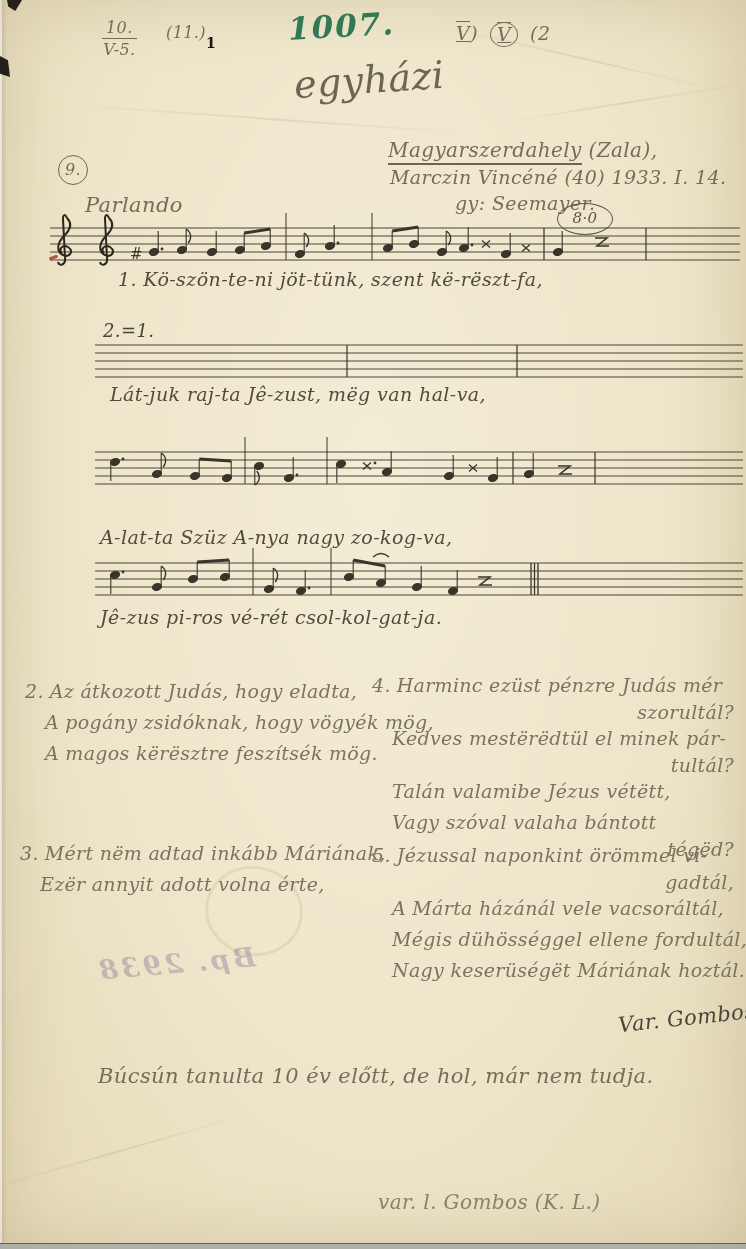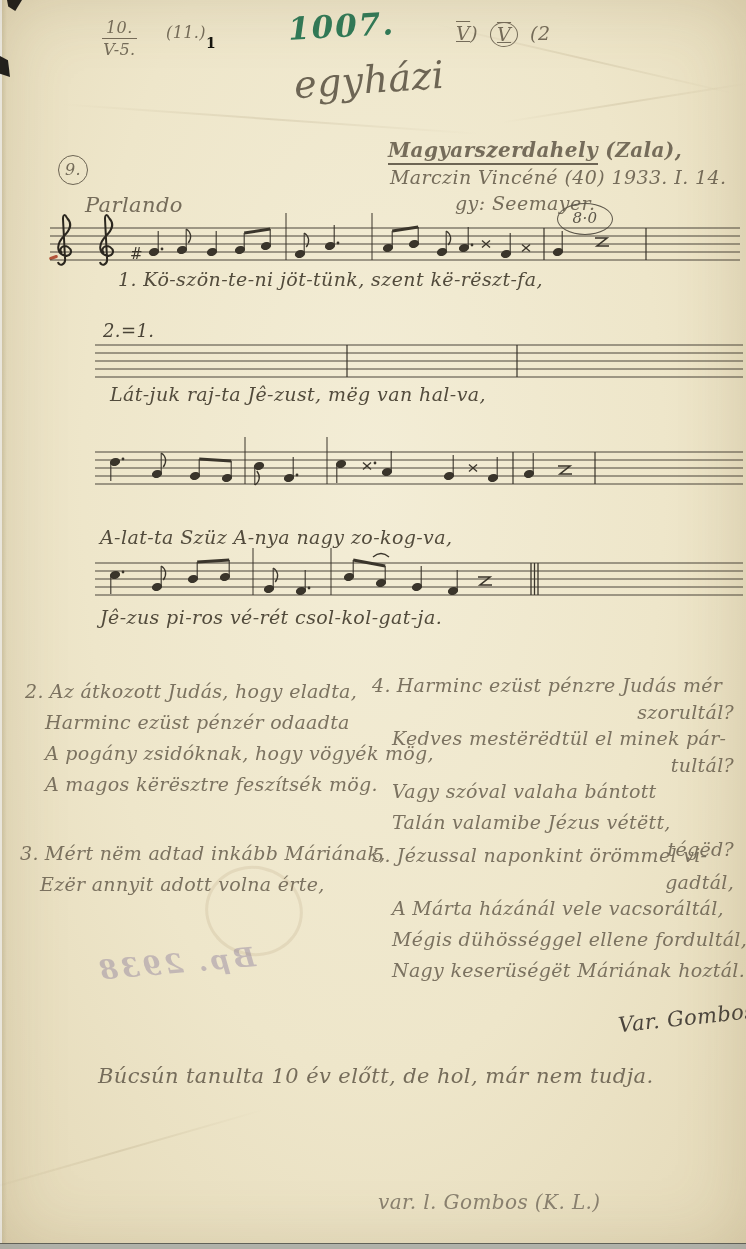--- a/index.html
+++ b/index.html
@@ -29,21 +29,21 @@
   .frac .den{display:block;padding-top:1px;}
   .paren{left:166px;top:23px;font-size:16px;}
   .paren-sub{left:206px;top:35px;font-size:14px;font-weight:bold;color:#15150f;font-style:normal;}
   .green-no{left:288px;top:8px;font-size:31px;font-weight:bold;color:#2f7a58;transform:rotate(-3deg);letter-spacing:2px;}
   .marks{left:456px;top:22px;font-size:19px;display:flex;gap:12px;align-items:flex-start;}
   .ou{text-decoration:overline underline;text-decoration-thickness:1.2px;}
   .circle-v{border:1.5px solid #756c5a;border-radius:50%;padding:0 6px 1px 6px;}
   .genre{left:294px;top:58px;font-size:38px;transform:rotate(-4deg);color:#6d6554;}
 
   
-  .place{left:388px;top:138px;font-size:20px;font-weight:bold;}
+  .place{left:388px;top:138px;font-size:20px;}
   .place .u{border-bottom:2px solid #6d6554;padding-bottom:1px;}
   .informant{left:390px;top:166px;font-size:19px;}
   .collector{left:455px;top:192px;font-size:19px;}
   .circle9{left:58px;top:155px;width:28px;height:28px;border:1.6px solid #6d6554;border-radius:50%;
            font-size:16px;text-align:center;line-height:27px;}
   .tempo{left:85px;top:193px;font-size:21px;}
   .pitch{left:557px;top:203px;width:54px;height:30px;border:1.6px solid #5c564a;border-radius:50%;
          font-size:15px;text-align:center;line-height:28px;color:#5c564a;}
 
   .staff{position:absolute;}
@@ -260,31 +260,30 @@
       <line x1="443" y1="16" x2="443" y2="48" stroke="#3a352b" stroke-width="1.3"></line>
     </svg>
 
   <div class="hand lyric lyr1">1. Kö-szön-te-ni jöt-tünk, szent kë-rëszt-fa,</div>
   <div class="hand lyric lyr2">Lát-juk raj-ta Jê-zust, mëg van hal-va,</div>
   <div class="hand lyric lyr3">A-lat-ta Szüz A-nya nagy zo-kog-va,</div>
   <div class="hand lyric lyr4">Jê-zus pi-ros vé-rét csol-kol-gat-ja.</div>
 
   <div class="verse v2">
       <div class="vline"><span class="vnum">2.</span>Az átkozott Judás, hogy eladta,</div>
-      <div class="vline ind">Harminc ezüst pénzér odaadta</div>
       <div class="vline ind">A pogány zsidóknak, hogy vögyék mög,</div>
       <div class="vline ind">A magos kërësztre feszítsék mög.</div>
     </div>
   <div class="verse v4">
       <div class="vline"><span class="vnum">4.</span>Harminc ezüst pénzre Judás mér</div>
       <div class="vline right">szorultál?</div>
       <div class="vline ind">Kedves mestërëdtül el minek pár-</div>
       <div class="vline right">tultál?</div>
+      <div class="vline ind">Talán valamibe Jézus vétëtt,</div>
       <div class="vline ind">Vagy szóval valaha bántott</div>
-      <div class="vline ind">Talán valamibe Jézus vétëtt,</div>
       <div class="vline right">tégëd?</div>
     </div>
   <div class="verse v3">
       <div class="vline"><span class="vnum">3.</span>Mért nëm adtad inkább Máriának,</div>
       <div class="vline ind">Ezër annyit adott volna érte,</div>
     </div>
   <div class="verse v5">
       <div class="vline"><span class="vnum">5.</span>Jézussal naponkint örömmel vi-</div>
       <div class="vline right">gadtál,</div>
       <div class="vline ind">A Márta házánál vele vacsoráltál,</div>

